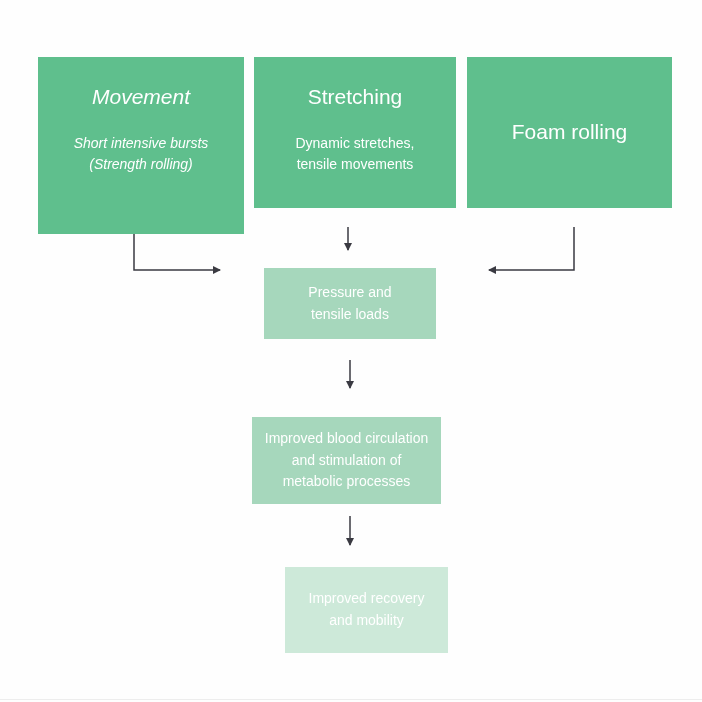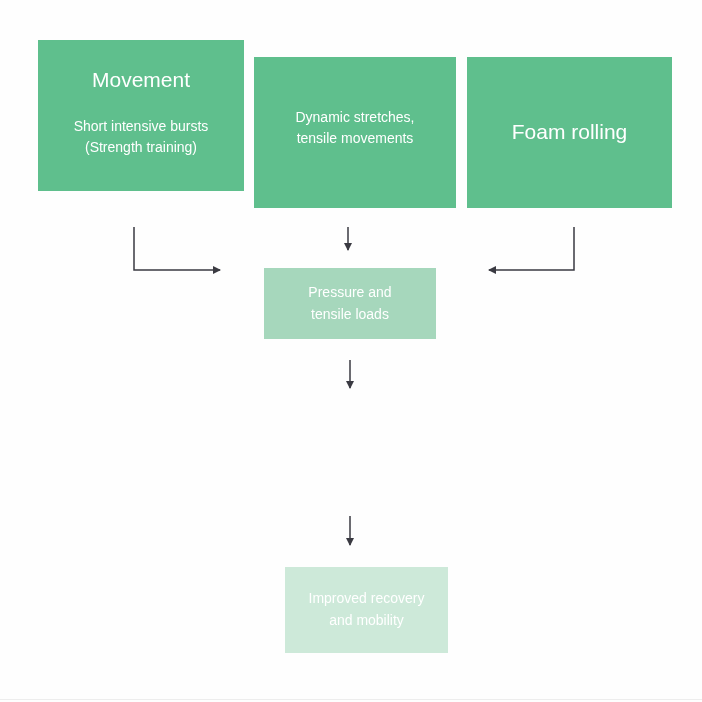--- a/index.html
+++ b/index.html
@@ -52,21 +52,21 @@
   .subtitle:empty { display: none; }
 
   .flow-box { justify-content: center; }
   .flow-label {
     font-size: 14px;
     line-height: 1.55;
     white-space: pre-line;
   }
 
   
-  #box-movement  { left: 38px;  top: 40px;  width: 206px; height: 151px; }
+  #box-movement  { left: 38px;  top: 57px;  width: 206px; height: 177px; font-style: italic; }
   #box-stretch   { left: 254px; top: 57px;  width: 202px; height: 151px; }
   #box-foam      { left: 467px; top: 57px;  width: 205px; height: 151px; }
   #box-pressure  { left: 264px; top: 268px; width: 172px; height: 71px; text-align: center;  }
   #box-blood     { left: 252px; top: 417px; width: 189px; height: 87px;  }
   #box-recovery  { left: 268px; top: 567px; width: 163px; height: 86px;  }
 
   .bottom-hairline {
     position: absolute;
     left: 0; bottom: 2px;
     width: 100%; height: 1px;
@@ -87,38 +87,44 @@
     <path d="M134,227 V270 H220" marker-end="url(#ah)"></path>
     <path d="M348,227 V250" marker-end="url(#ah)"></path>
     <path d="M574,227 V270 H489" marker-end="url(#ah)"></path>
     <path d="M350,360 V388" marker-end="url(#ah)"></path>
     <path d="M350,516 V545" marker-end="url(#ah)"></path>
   </svg>
 
   <div class="box dark top-box" id="box-movement">
     <div class="title">Movement</div>
     <div class="subtitle">Short intensive bursts
-(Strength training)</div>
+(Strength rolling)</div>
   </div>
 
   <div class="box dark top-box" id="box-stretch">
+    <div class="title">Stretching</div>
     <div class="subtitle">Dynamic stretches,
 tensile movements</div>
   </div>
 
   <div class="box dark top-box center-title" id="box-foam">
     <div class="title">Foam rolling</div>
 
   </div>
 
   <div class="box mid flow-box" id="box-pressure">
     <div class="flow-label">Pressure and
 tensile loads</div>
   </div>
 
+  <div class="box mid flow-box" id="box-blood">
+    <div class="flow-label">Improved blood circulation
+and stimulation of
+metabolic processes</div>
+  </div>
 
   <div class="box light flow-box" id="box-recovery">
     <div class="flow-label">Improved recovery
 and mobility</div>
   </div>
 
   <div class="bottom-hairline"></div>
 </div>
 
 </body></html>

